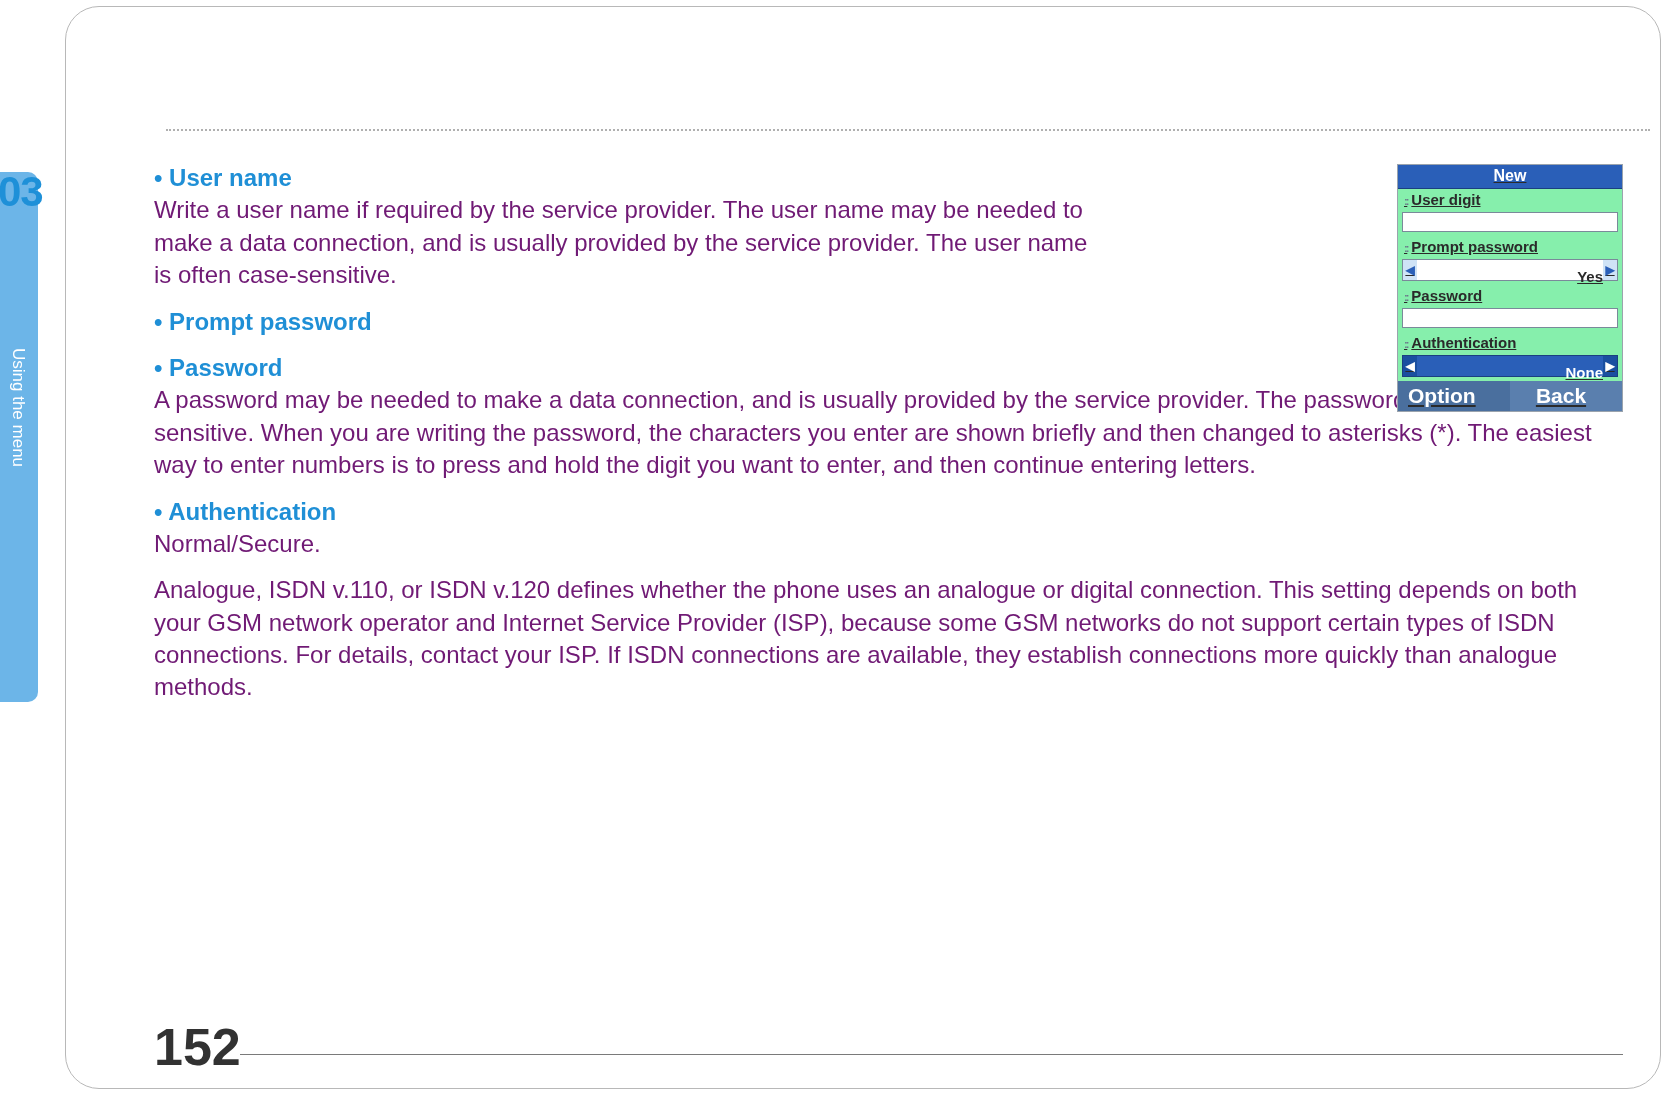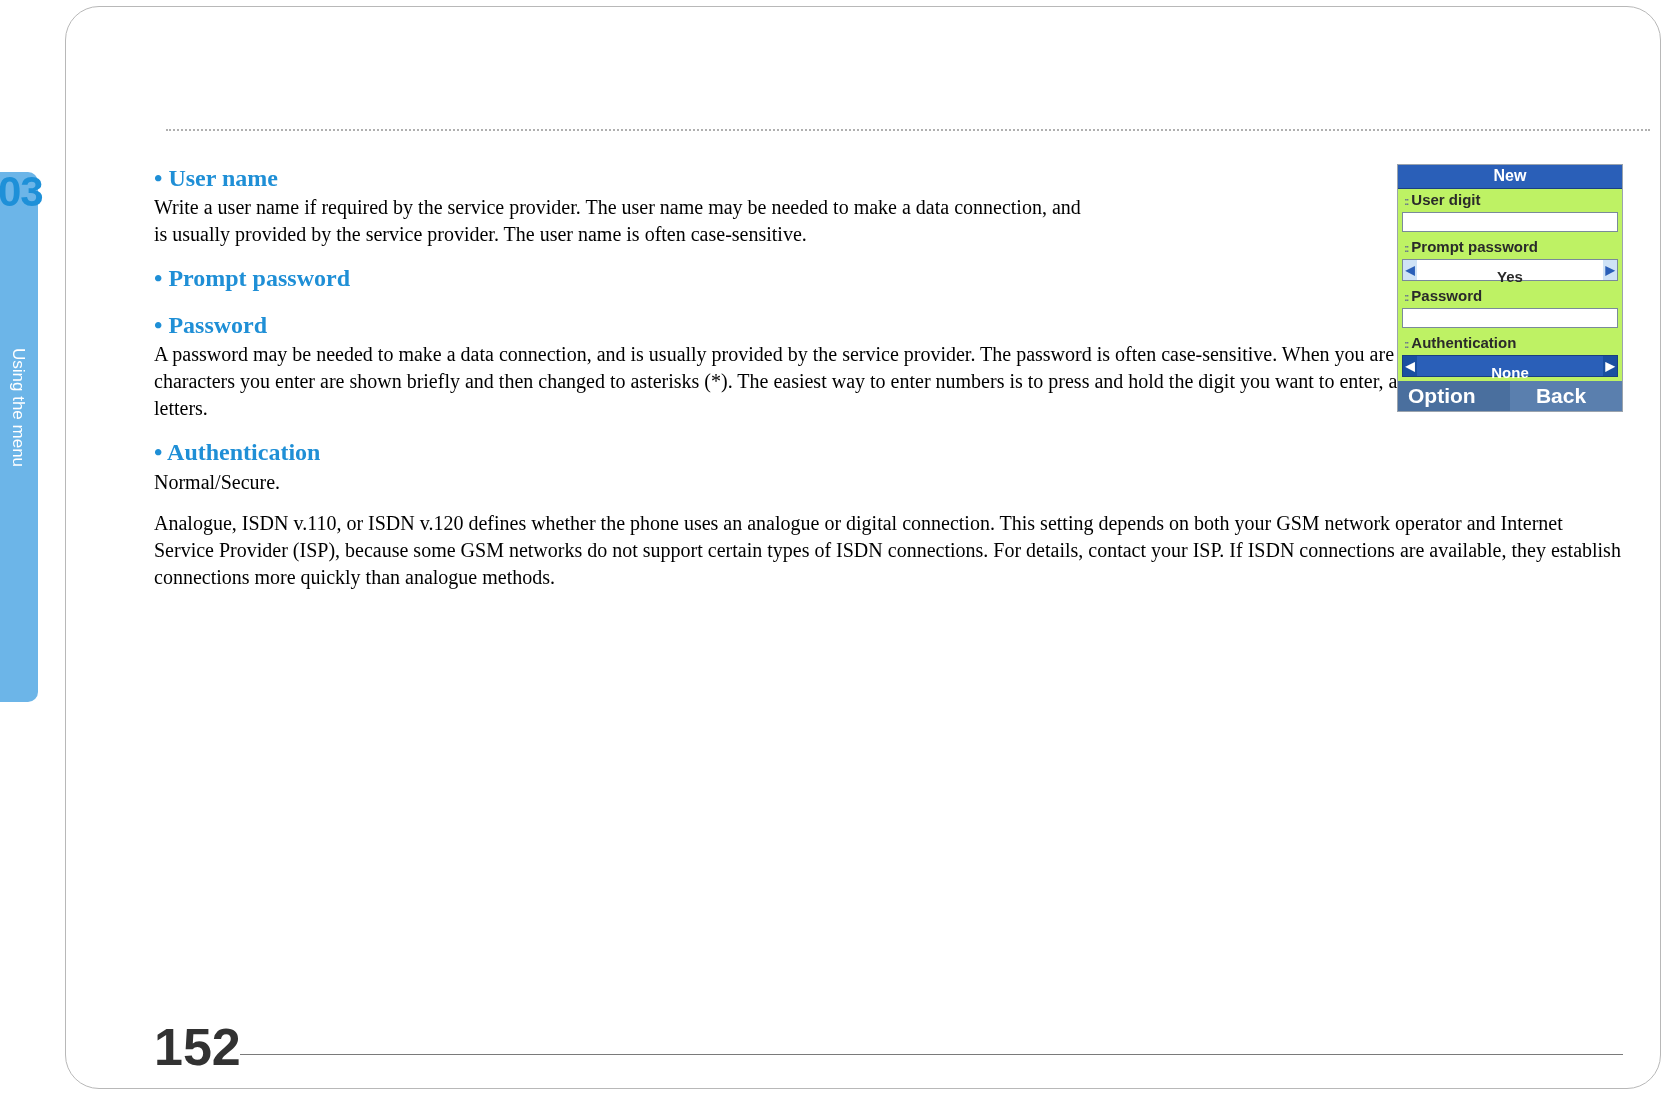--- a/index.html
+++ b/index.html
@@ -54,44 +54,44 @@
     color: #fff;
     font-size: 17px;
     writing-mode: vertical-rl;
     white-space: nowrap;
   }
   .content {
     position: absolute;
     top: 162px;
     left: 154px;
     right: 44px;
-    font-family: Liberation Serif, serif;
   }
   .section { margin-bottom: 14px; }
   .section-title {
     color: #1f8fd6;
     font-weight: bold;
     font-size: 24px;
     line-height: 1.35;
   }
   .section-body {
-    color: #000000;
-    font-size: 20px;
+    color: #701a75;
+    font-size: 24px;
     line-height: 1.35;
   }
   .phone-mock {
     position: absolute;
     top: 164px;
     right: 44px;
     width: 226px;
     border: 1px solid #9aa3ad;
-    background: #bef264;
+    background: #86efac;
     font-family: Arial, sans-serif;
     font-size: 15px;
     color: #2a2a2a;
+    text-decoration: underline;
   }
   .phone-title {
     background: #2a5fb8;
     color: #fff;
     font-weight: bold;
     text-align: center;
     padding: 2px 0 3px 0;
     font-size: 16px;
     border-bottom: 1px solid #1a3f80;
   }
@@ -128,21 +128,21 @@
     height: 100%;
     display: flex;
     align-items: center;
     justify-content: center;
     font-size: 12px;
   }
   .phone-select.highlight .arrow {
     color: #fff;
     background: #1a4fa0;
   }
-  .phone-select .val { flex: 1; text-align: center; margin-top: 12px; }
+  .phone-select .val { flex: 1; text-align: right; margin-top: 12px; }
   .phone-softkeys {
     display: flex;
     background: #4a6f9e;
     color: #fff;
     font-weight: bold;
     font-size: 21px;
   }
   .phone-softkeys > div {
     flex: 1;
     text-align: center;

